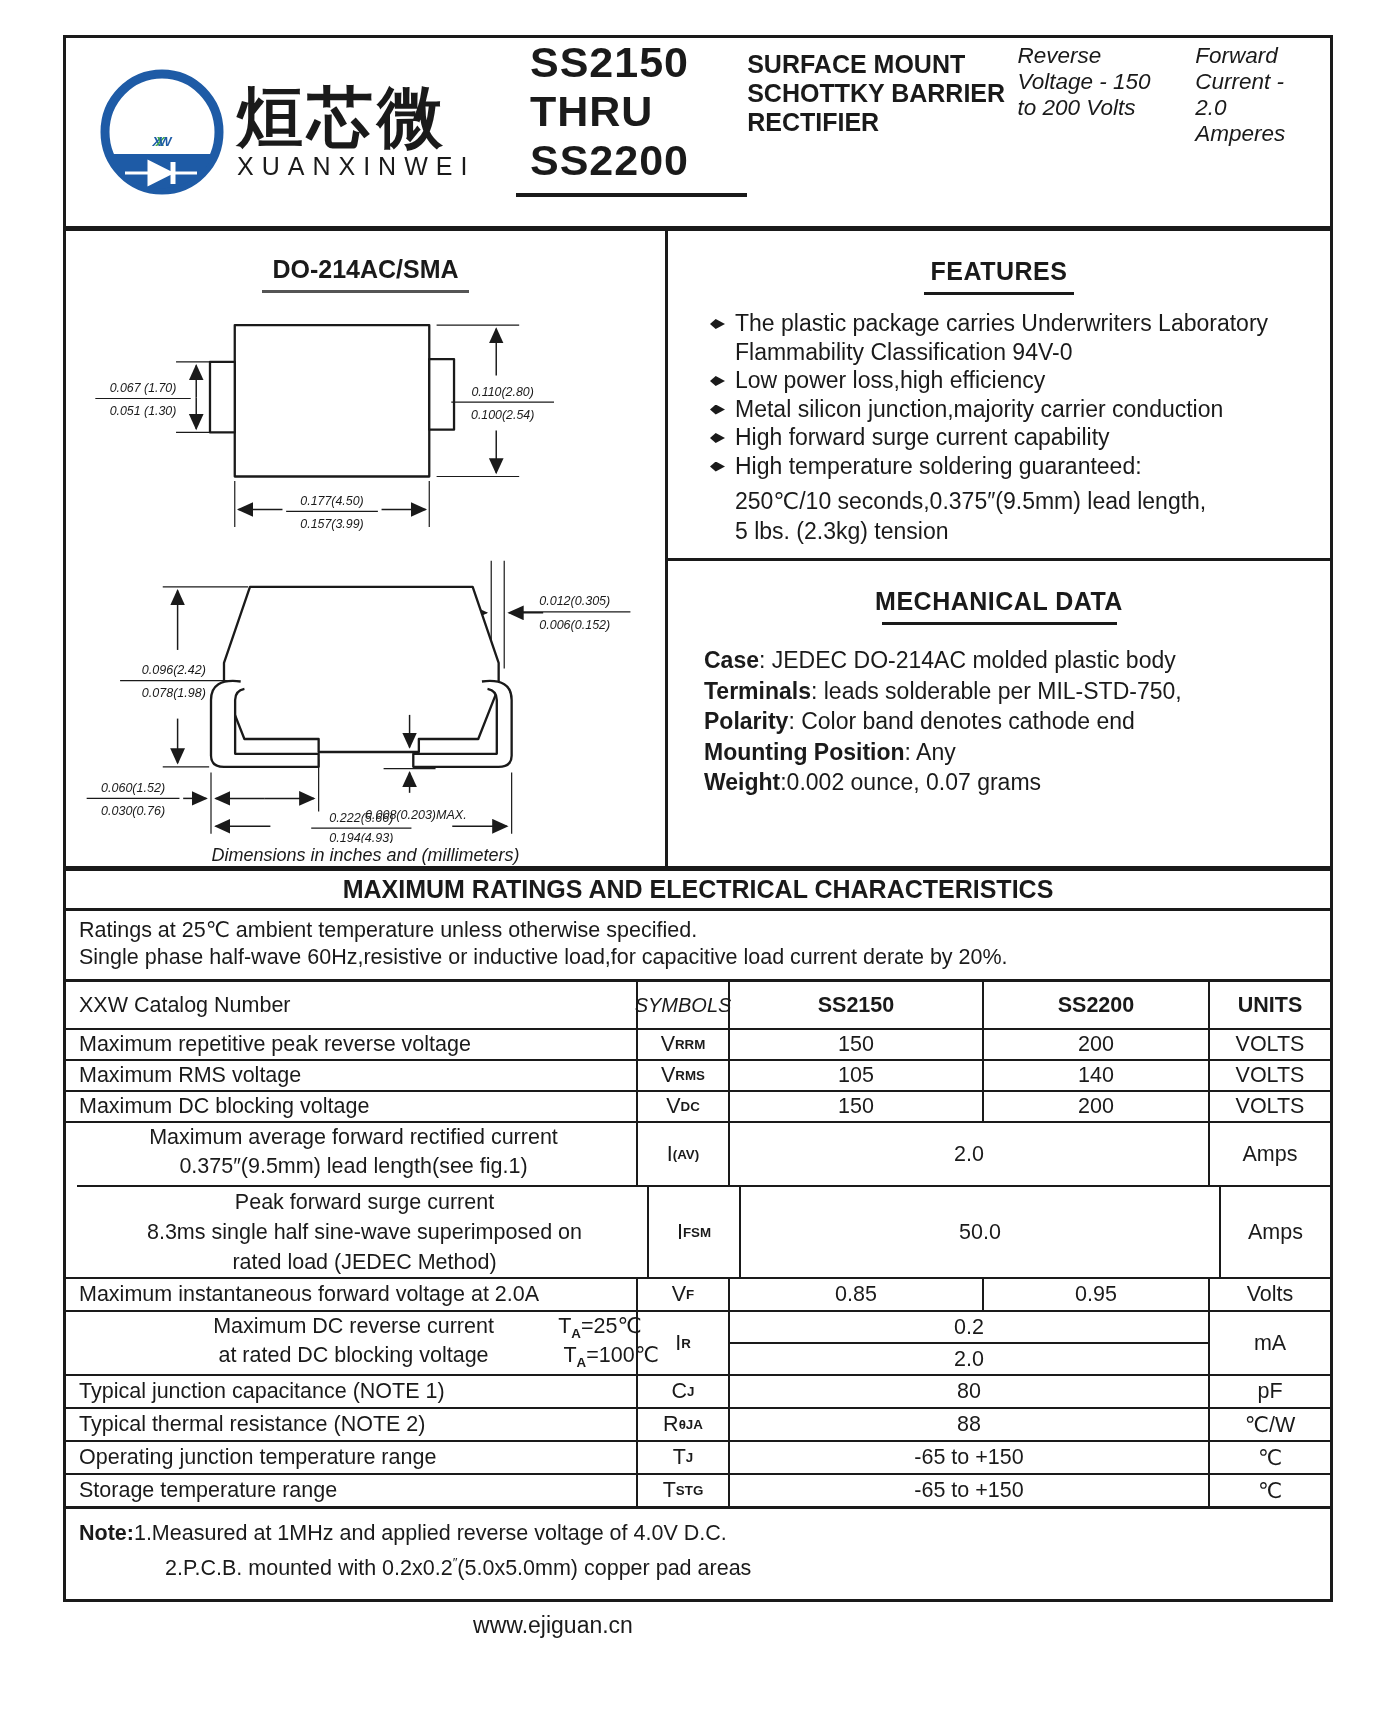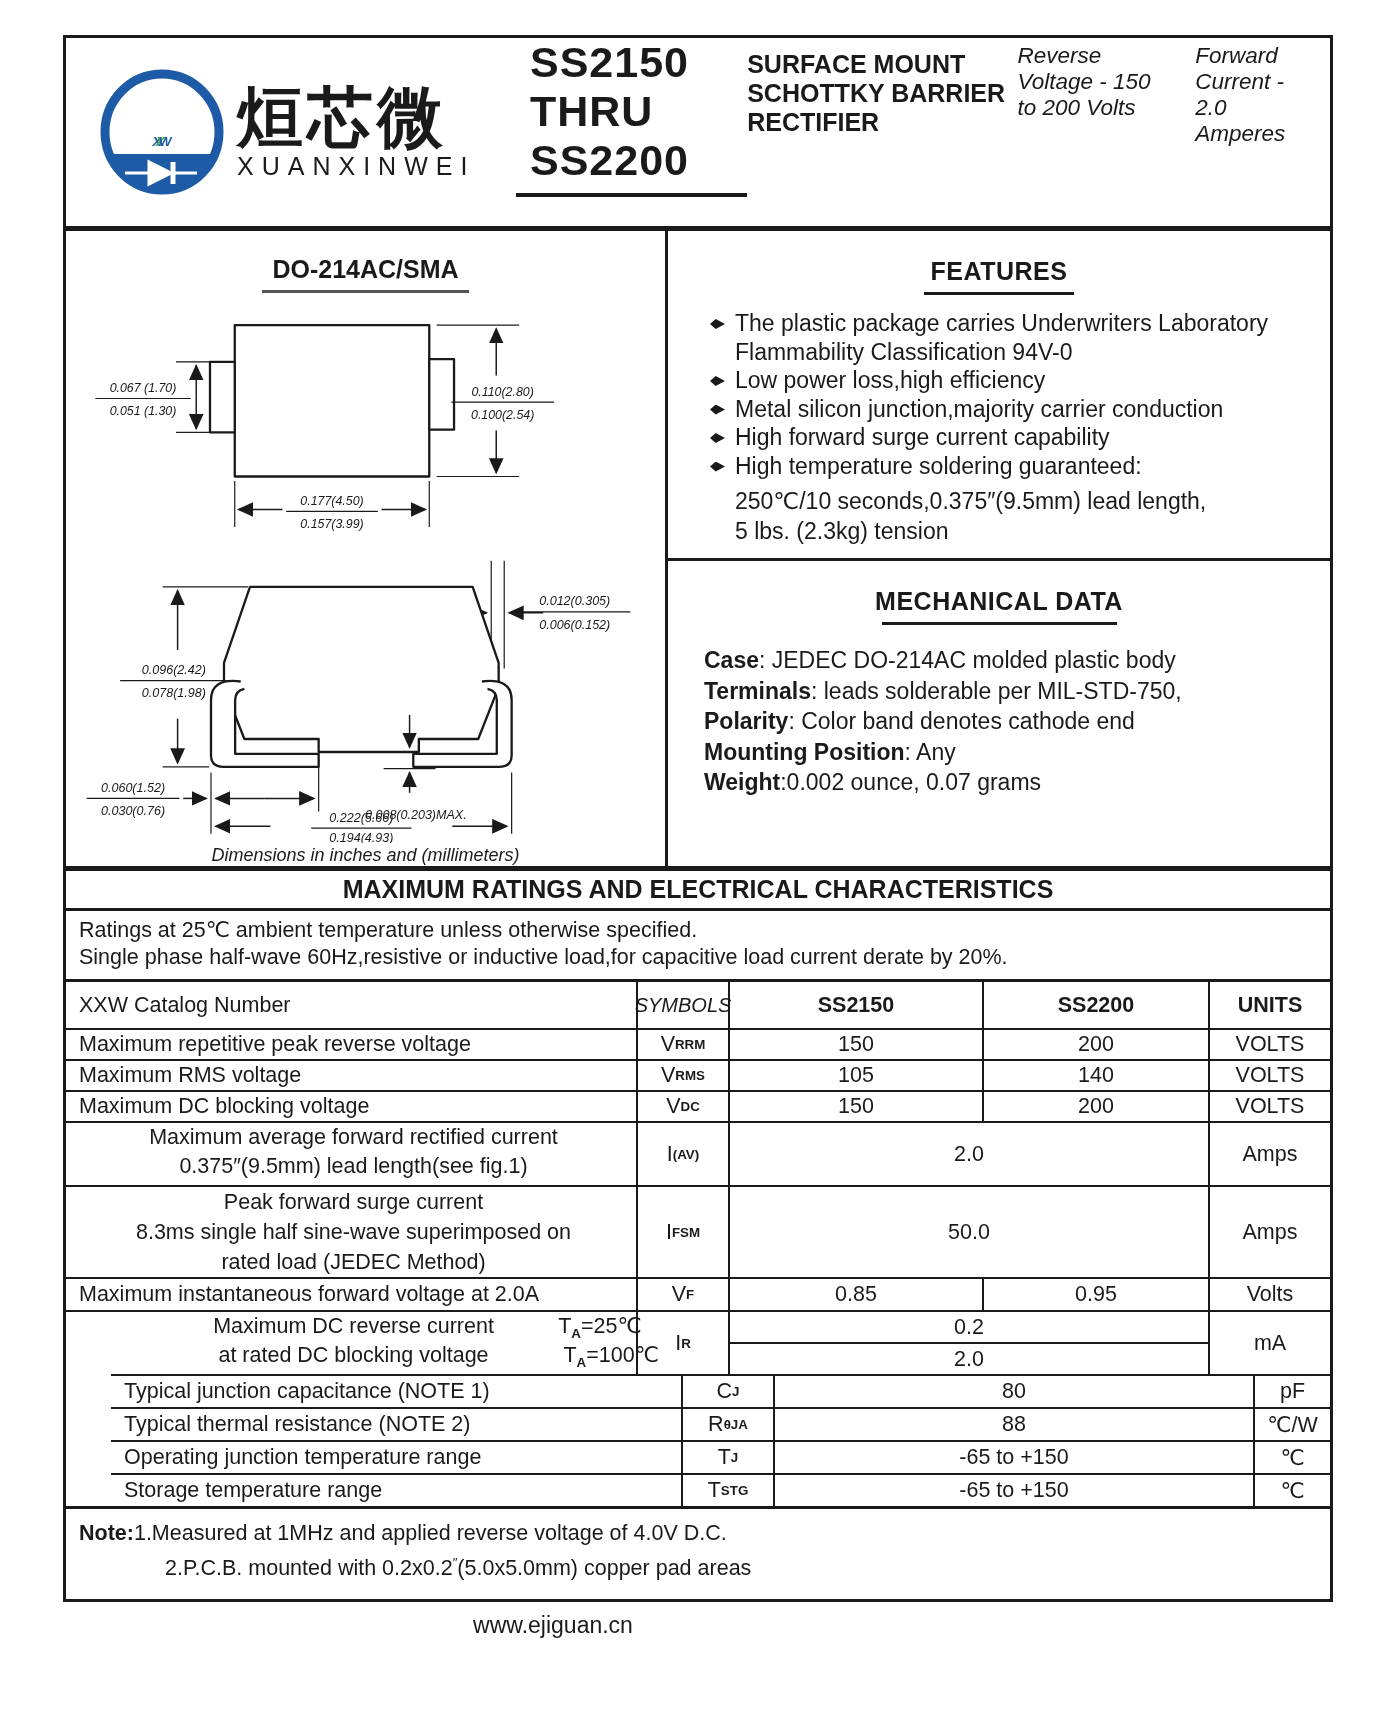--- a/index.html
+++ b/index.html
@@ -46,24 +46,24 @@
   .t-row{display:grid;grid-template-columns:570px 92px 254px 226px 1fr;border-top:2px solid #1a1a1a;}
   .t-row:first-child{border-top:none;}
   .t-row.merged{grid-template-columns:570px 92px 480px 1fr;}
   .t-row>div{border-left:2px solid #1a1a1a;display:flex;align-items:center;justify-content:center;text-align:center;box-sizing:border-box;}
   .t-row>div:first-child{border-left:none;justify-content:flex-start;text-align:left;padding-left:13px;padding-right:8px;}
   .th-row{min-height:46px;}
   .th-row .sym-h{font-style:italic;font-size:20px;}
   .th-row .bold{font-weight:bold;}
   .r-s{min-height:29px;}
   .r-iav{min-height:62px;}
-  .r-ifsm{min-height:90px;}
+  .r-ifsm{min-height:90px;margin-left:11px;}
   .r-vf{min-height:31px;}
   .r-ir{min-height:62px;}
-  .r-l{min-height:31px;margin-left:45px;}
+  .r-l{min-height:31px;}
   .plines{display:flex;flex-direction:column;justify-content:center;line-height:29px;}
   .plines3{line-height:30px;}
   sub{font-size:0.62em;font-weight:bold;}
   sup{font-size:0.62em;}
   .vstack{flex-direction:column;align-items:stretch !important;padding:0 !important;}
   .vstack>div{flex:1;display:flex;align-items:center;justify-content:center;}
   .vstack>div+div{border-top:2px solid #1a1a1a;}
   .pcell{position:relative;}
   .cond{position:absolute;left:345px;}
   .pline{position:relative;display:block;}

